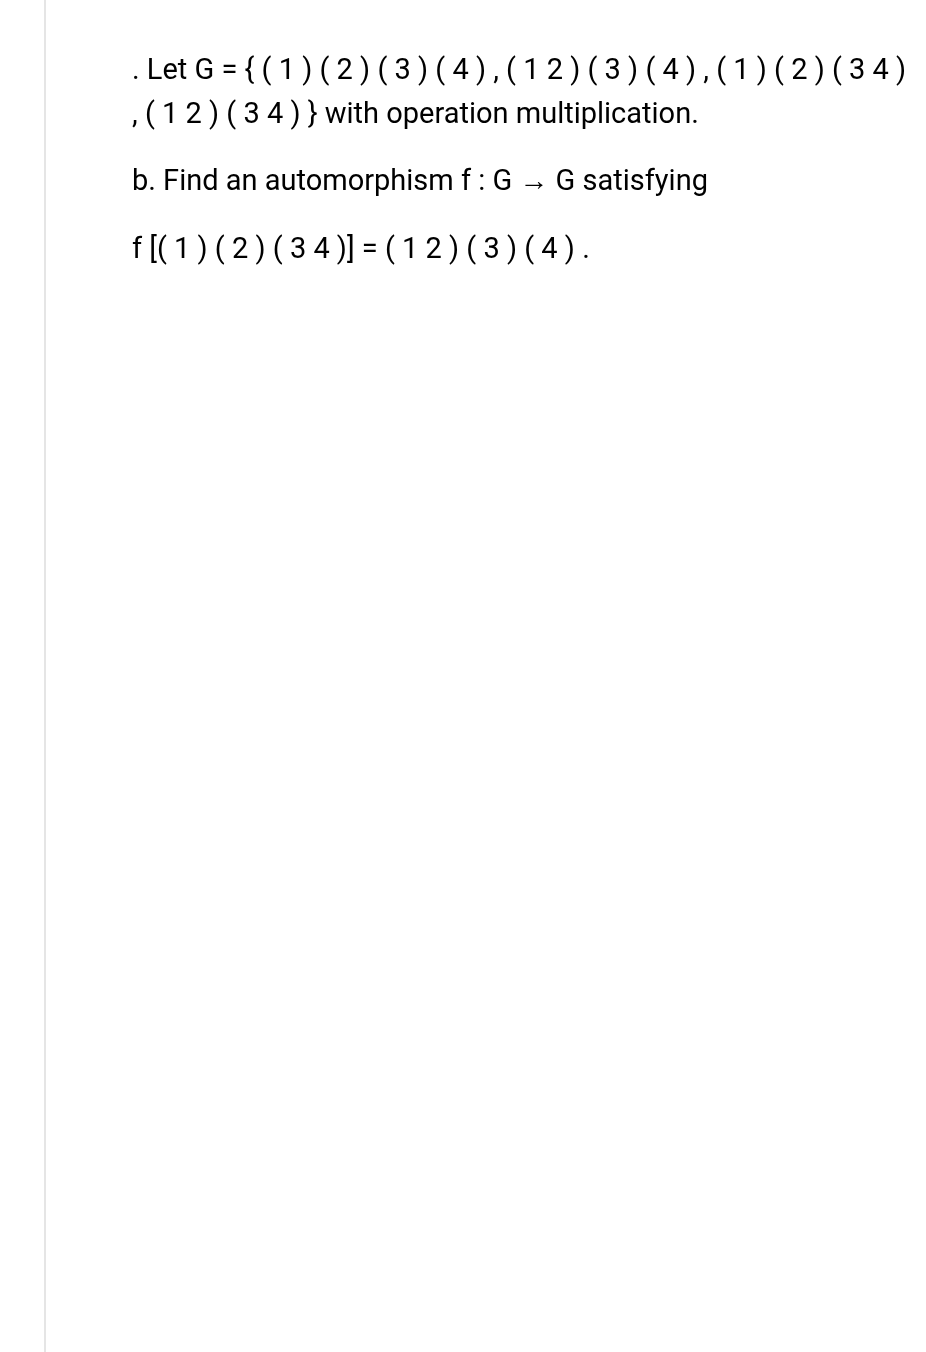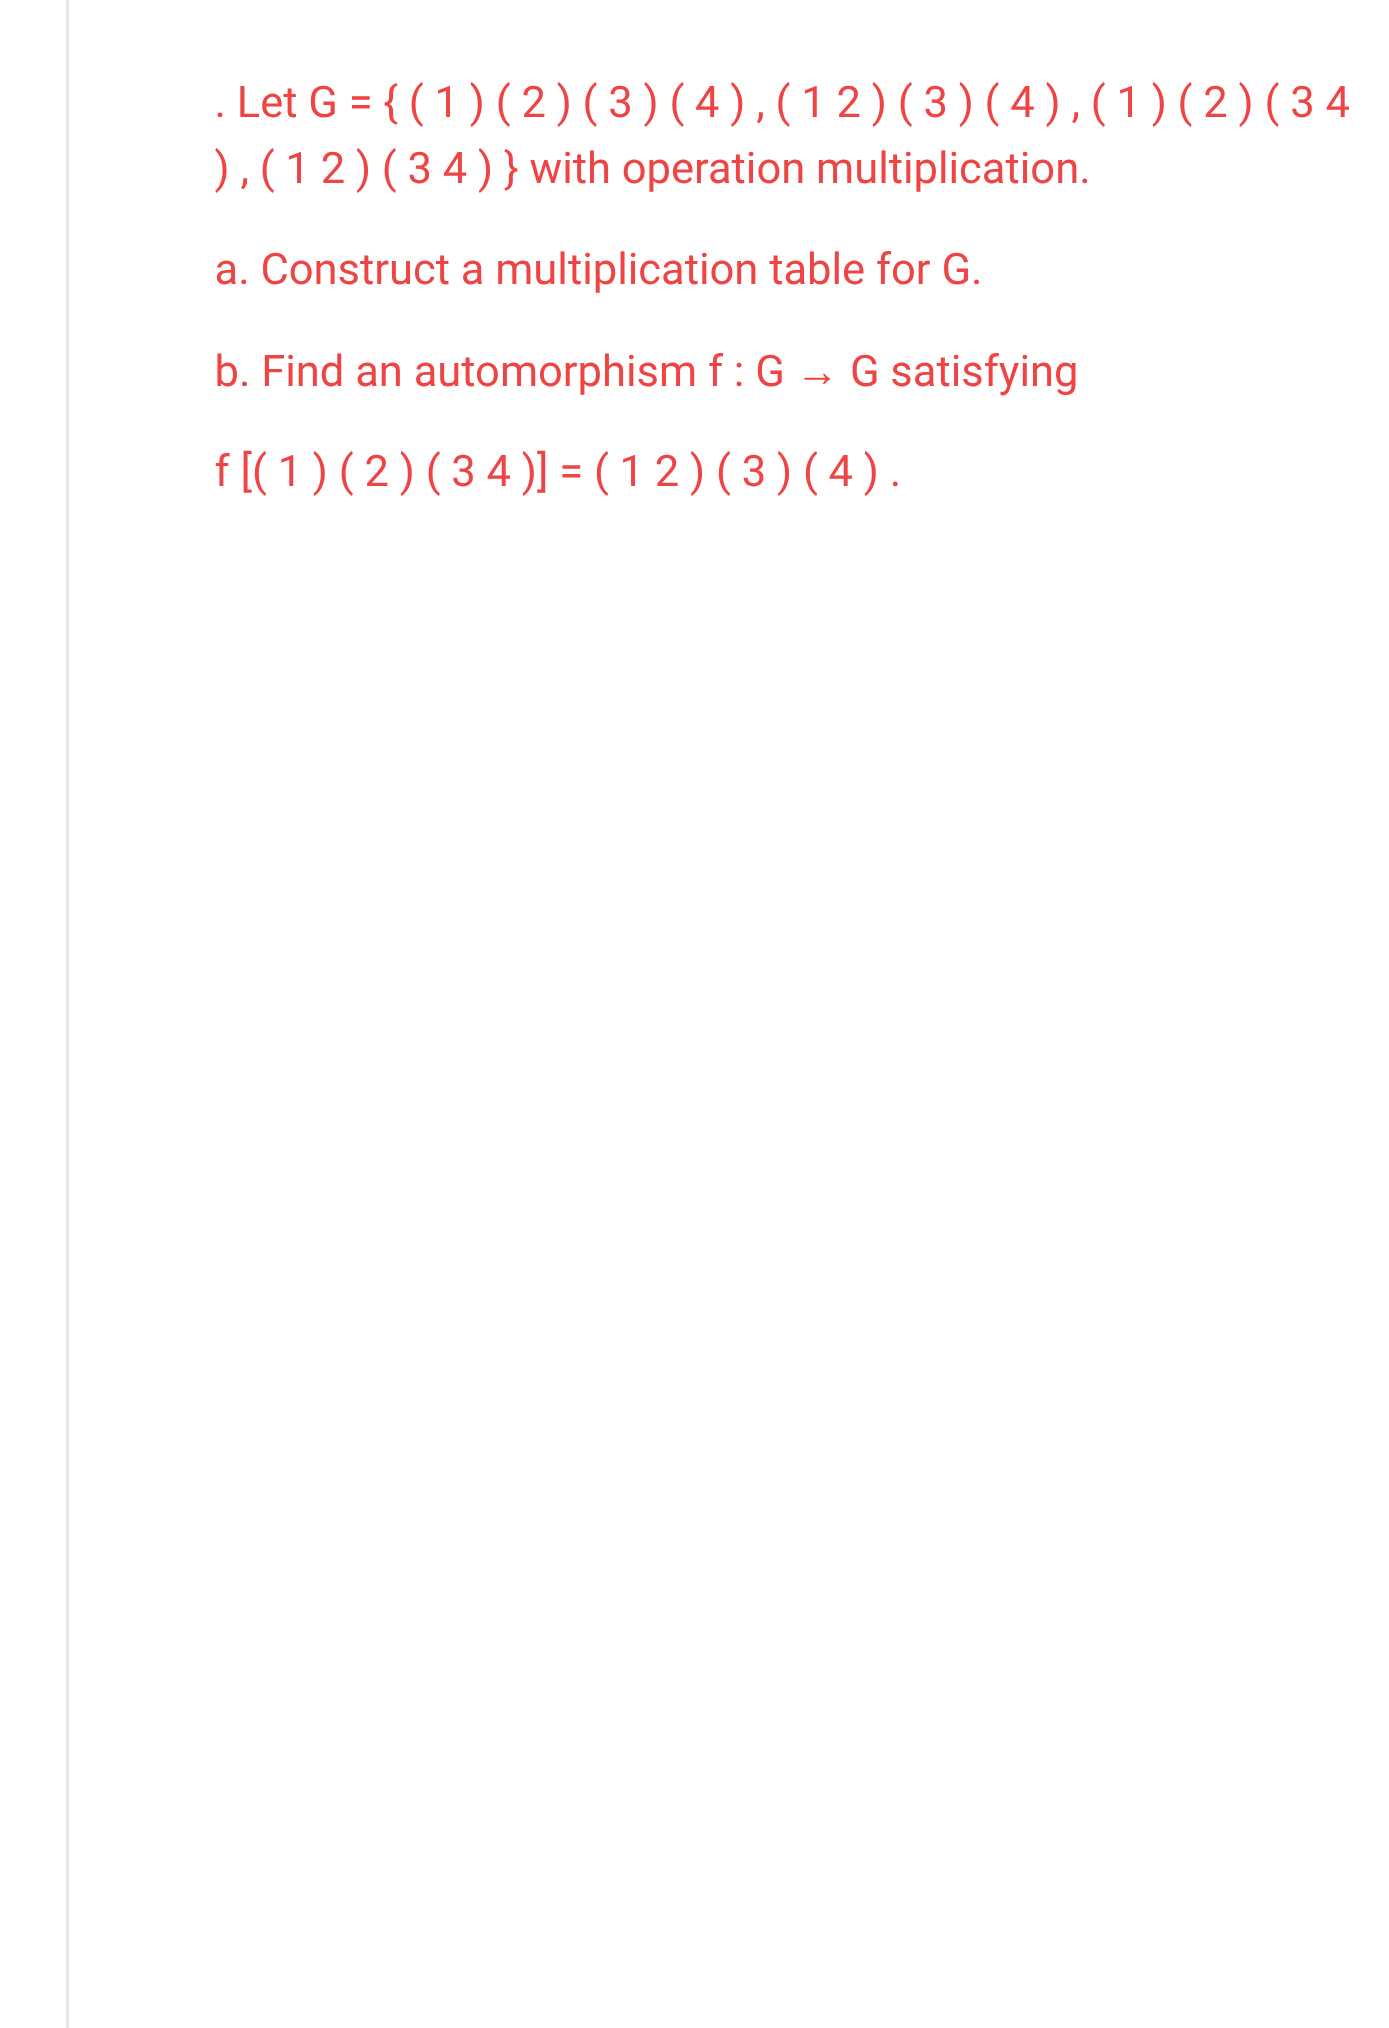--- a/index.html
+++ b/index.html
@@ -27,35 +27,33 @@
       height: 100%;
       background: #e5e5e5;
     }
     .content {
       position: absolute;
       left: 132px;
       top: 48px;
       right: 10px;
       font-size: 29px;
       line-height: 1.5;
-      color: #ef4444;
-      margin-left: 11px;
+      color: #000000;
     }
     .paragraph {
       margin-bottom: 24px;
     }
     .math-text {
       font-family: -apple-system, BlinkMacSystemFont, "Segoe UI", Roboto, Helvetica, Arial, sans-serif;
       white-space: normal;
     }
   </style>
 </head>
 <body>
 
 <div class="page-container">
   <div class="left-border"></div>
   <div class="content">
     <div class="paragraph math-text">. Let G = { ( 1 ) ( 2 ) ( 3 ) ( 4 ) , ( 1 2 ) ( 3 ) ( 4 ) , ( 1 ) ( 2 ) ( 3 4 ) , ( 1 2 ) ( 3 4 ) } with operation multiplication.</div>
-    <div class="paragraph math-text">a. Construct a multiplication table for G.</div>
     <div class="paragraph math-text">b. Find an automorphism f : G → G satisfying</div>
     <div class="paragraph math-text">f [( 1 ) ( 2 ) ( 3 4 )] = ( 1 2 ) ( 3 ) ( 4 ) .</div>
   </div>
 </div>
 
 </body></html>

